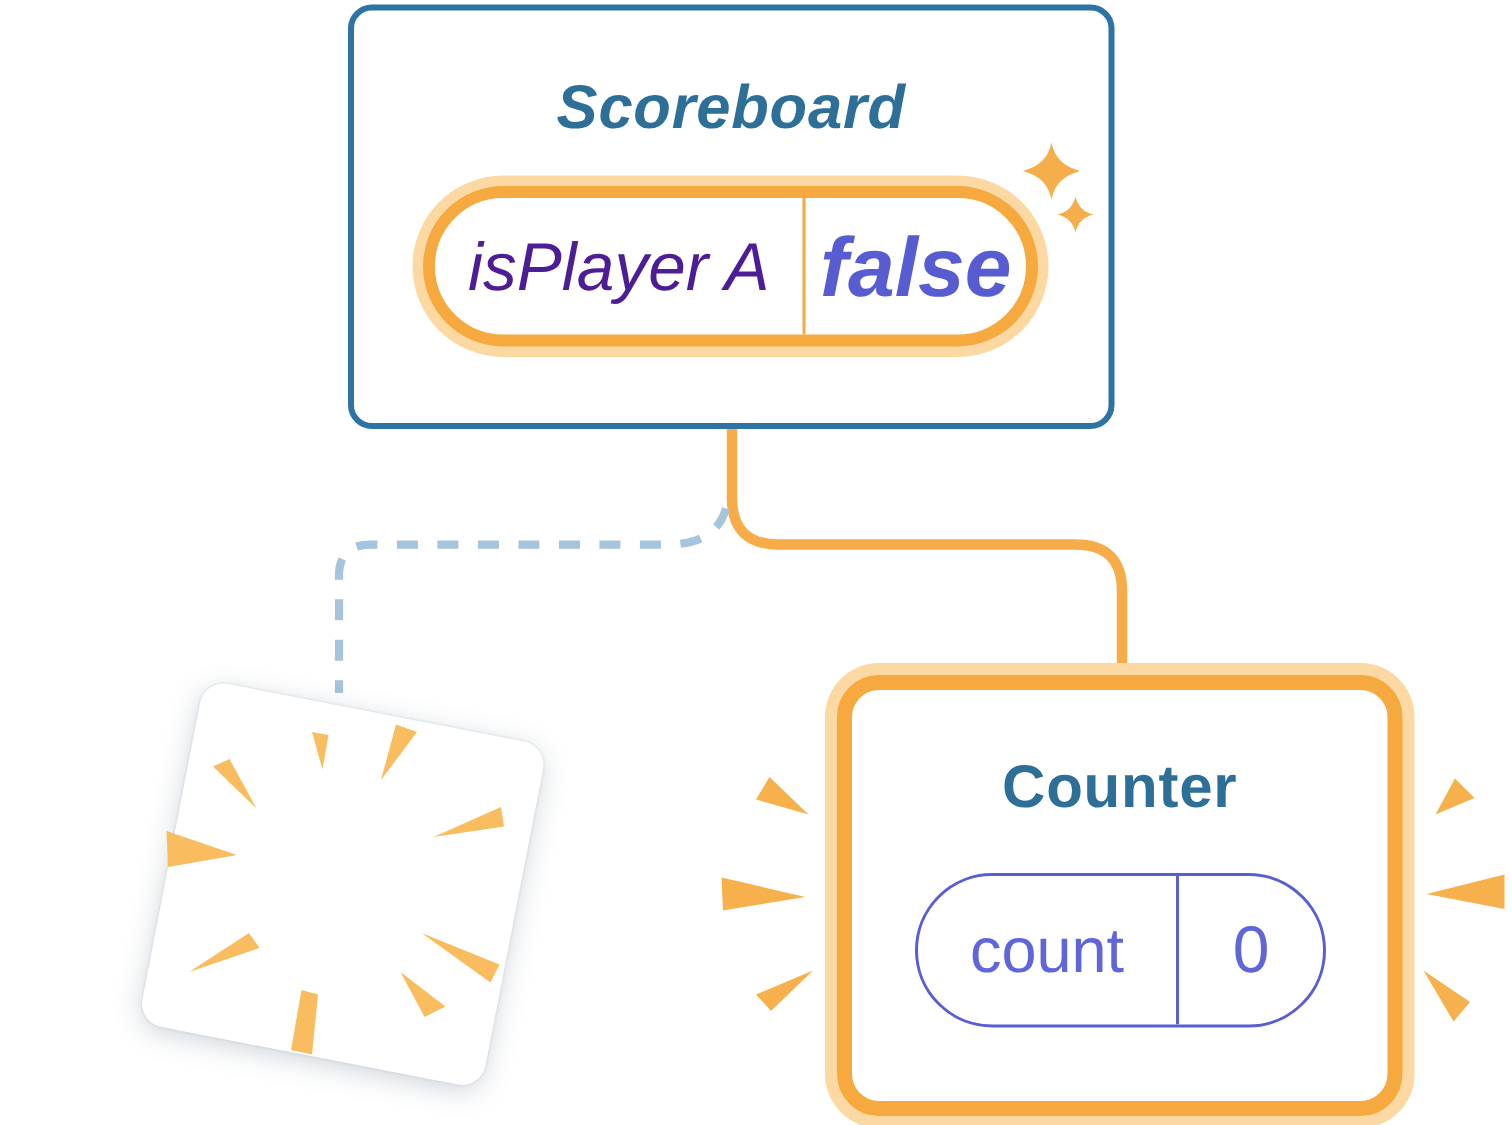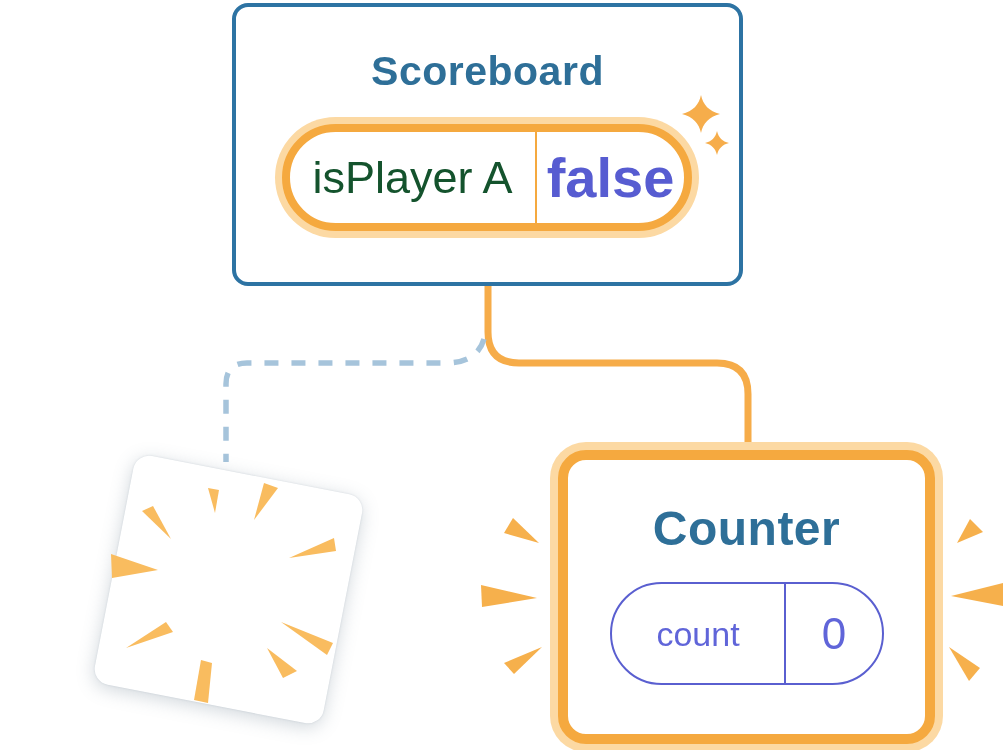--- a/index.html
+++ b/index.html
@@ -15,39 +15,40 @@
   .layer-accents{z-index:3;}
 
   
   .scoreboard-card{
     position:absolute;left:232px;top:3px;width:511px;height:283px;
     box-sizing:border-box;
     background:#FFFFFF;
     border:4px solid #2D73A3;
     border-radius:16px;
     z-index:2;
+    font-style:italic;
   }
   .card-title{
     position:absolute;left:0;top:44px;width:100%;
     text-align:center;
     font-size:41px;font-weight:bold;letter-spacing:.5px;
     color:#2E6F98;line-height:1;
   }
   .score-pill{
     position:absolute;left:46px;top:117px;width:410px;height:107px;
     box-sizing:border-box;
     background:#FFFFFF;
     border:8px solid #F5A93F;
     box-shadow:0 0 0 7px #FCD9A3;
     border-radius:999px;
     display:flex;align-items:stretch;overflow:hidden;
   }
   .score-pill .cell-name{
     width:245px;display:flex;align-items:center;justify-content:center;
-    font-size:45px;color:#14532d;line-height:1;
+    font-size:45px;color:#4c1d95;line-height:1;
   }
   .score-pill .divider{width:2px;background:#F5A93F;}
   .score-pill .cell-value{
     flex:1;display:flex;align-items:center;justify-content:center;
     font-size:56px;font-weight:bold;color:#575CD1;line-height:1;
   }
 
   
   .destroyed-card{
     position:absolute;left:112px;top:473px;width:233px;height:233px;
@@ -60,32 +61,32 @@
   
   .counter-card{
     position:absolute;left:558px;top:450px;width:377px;height:294px;
     box-sizing:border-box;
     background:#FFFFFF;
     border:10px solid #F5A93F;
     box-shadow:0 0 0 8px #FCD9A3;
     border-radius:28px;
     z-index:2;
   }
-  .counter-card .card-title{top:45px;font-size:48px;}
+  .counter-card .card-title{top:45px;font-size:40px;}
   .count-pill{
     position:absolute;left:42px;top:122px;width:274px;height:103px;
     box-sizing:border-box;
     background:#FFFFFF;
     border:2.5px solid #5A5FD0;
     border-radius:999px;
     display:flex;align-items:stretch;overflow:hidden;
   }
   .count-pill .cell-name{
     width:172px;display:flex;align-items:center;justify-content:center;
-    font-size:34px;color:#6065D9;line-height:1;
+    font-size:42px;color:#6065D9;line-height:1;
   }
   .count-pill .divider{width:2px;background:#5A5FD0;}
   .count-pill .cell-value{
     flex:1;display:flex;align-items:center;justify-content:center;
     font-size:44px;color:#6065D9;line-height:1;
   }
 </style>
 </head>
 <body>
 

